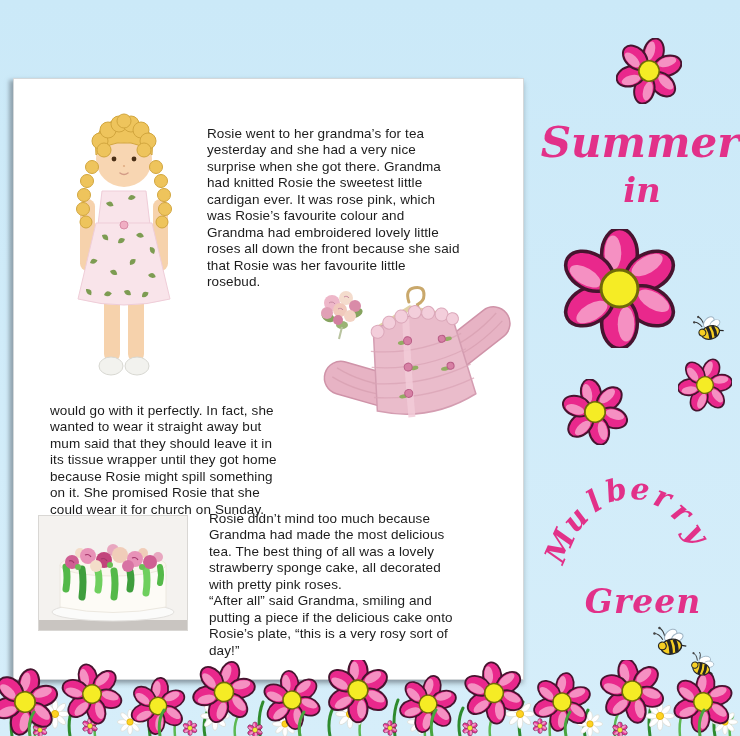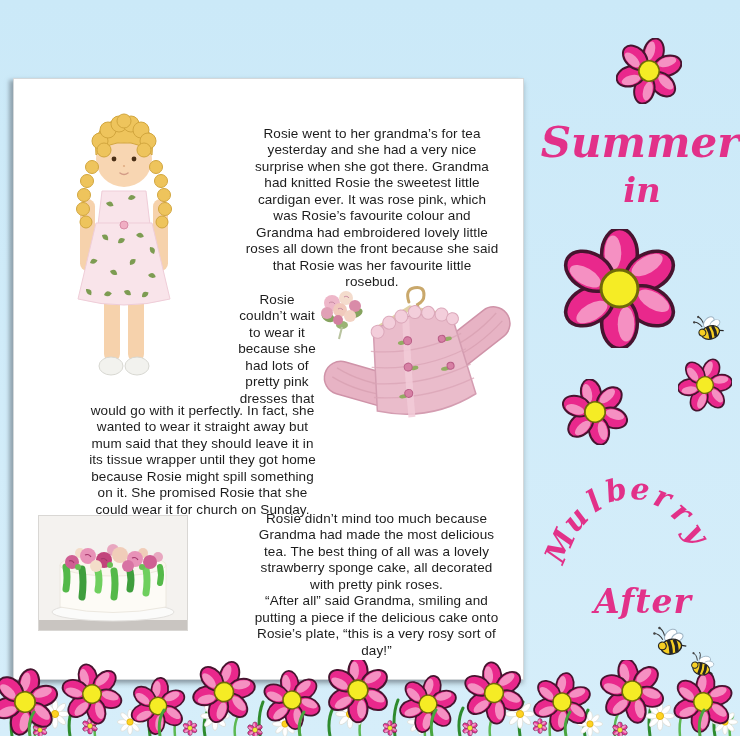--- a/index.html
+++ b/index.html
@@ -2,21 +2,21 @@
 <html><head>
 <meta charset="utf-8">
 <style>
   html,body{margin:0;padding:0;}
   .stage{position:relative;width:740px;height:736px;overflow:hidden;
          background:linear-gradient(#cbe9f8,#d6eefa);
          font-family:"Liberation Sans",sans-serif;}
   
   .card{position:absolute;left:13px;top:78px;width:509px;height:600px;
         background:#ffffff;border:1px solid #d4d8da;
-        box-shadow:-4px 2px 4px rgba(110,122,132,.55), 0 4px 5px rgba(110,122,132,.4);text-align:center;}
+        box-shadow:-4px 2px 4px rgba(110,122,132,.55), 0 4px 5px rgba(110,122,132,.4);}
   .para{position:absolute;color:#1c1c1c;font-size:13.5px;line-height:16.5px;
         white-space:pre-line;letter-spacing:.1px;}
   .p1{left:193px;top:33px;width:330px;}
   .p2{left:193px;top:199px;width:140px;}
   .p3{left:36px;top:310px;width:305px;}
   .p4{left:195px;top:418px;width:335px;}
   .photo{position:absolute;}
   
   .title{position:absolute;color:#e23189;font-family:"DejaVu Serif",serif;
          font-style:italic;font-weight:bold;text-align:center;}
@@ -235,27 +235,20 @@
     <p class="para p1">Rosie went to her grandma’s for tea
 yesterday and she had a very nice
 surprise when she got there. Grandma
 had knitted Rosie the sweetest little
 cardigan ever. It was rose pink, which
 was Rosie’s favourite colour and
 Grandma had embroidered lovely little
 roses all down the front because she said
 that Rosie was her favourite little
 rosebud.</p>
-    <p class="para p2">Rosie
-couldn’t wait
-to wear it
-because she
-had lots of
-pretty pink
-dresses that</p>
     <p class="para p3">would go with it perfectly. In fact, she
 wanted to wear it straight away but
 mum said that they should leave it in
 its tissue wrapper until they got home
 because Rosie might spill something
 on it. She promised Rosie that she
 could wear it for church on Sunday.</p>
     <p class="para p4">Rosie didn’t mind too much because
 Grandma had made the most delicious
 tea. The best thing of all was a lovely
@@ -294,21 +287,21 @@
     <span class="arcL" style="left:560px;top:546px;transform:translate(-50%,-50%) rotate(-66deg)">M</span>
     <span class="arcL" style="left:575px;top:519px;transform:translate(-50%,-50%) rotate(-48deg)">u</span>
     <span class="arcL" style="left:594px;top:501px;transform:translate(-50%,-50%) rotate(-31deg)">l</span>
     <span class="arcL" style="left:616px;top:490px;transform:translate(-50%,-50%) rotate(-14deg)">b</span>
     <span class="arcL" style="left:640px;top:489px;transform:translate(-50%,-50%) rotate(3deg)">e</span>
     <span class="arcL" style="left:663px;top:497px;transform:translate(-50%,-50%) rotate(21deg)">r</span>
     <span class="arcL" style="left:682px;top:512px;transform:translate(-50%,-50%) rotate(40deg)">r</span>
     <span class="arcL" style="left:697px;top:533px;transform:translate(-50%,-50%) rotate(58deg)">y</span>
   </div>
 
-  <div class="title green">After</div>
+  <div class="title green">Green</div>
 
   <svg class="deco z3" style="left:652px;top:626px" width="38" height="38" viewBox="-22 -22 44 44">
       <use href="#bee" transform="rotate(-12)"></use>
     </svg>
   <svg class="deco z3" style="left:686px;top:652px" width="31" height="31" viewBox="-22 -22 44 44">
       <use href="#bee" transform="rotate(14)"></use>
     </svg>
 
   <svg class="deco z2" style="left:0;top:660px" width="740" height="76" viewBox="0 0 740 76" role="img">
     <path d="M12 76 C10 62 11 52 15 42 M70 76 C68 64 69 56 73 48 M150 76 C148 62 149 50 153 40 M205 76 C203 66 204 58 208 50 M260 76 C258 62 259 52 263 42 M330 76 C328 66 329 56 333 48 M395 76 C393 62 394 50 398 40 M460 76 C458 66 459 56 463 48 M520 76 C518 62 519 52 523 42 M585 76 C583 66 584 58 588 50 M650 76 C648 62 649 50 653 40 M715 76 C713 66 714 56 718 48" stroke="#2e8b2e" stroke-width="3" fill="none" stroke-linecap="round"></path>

